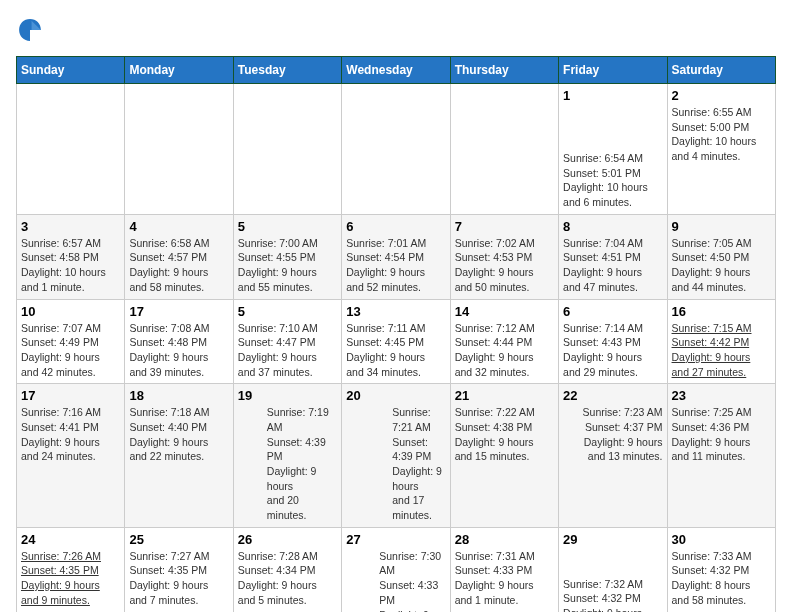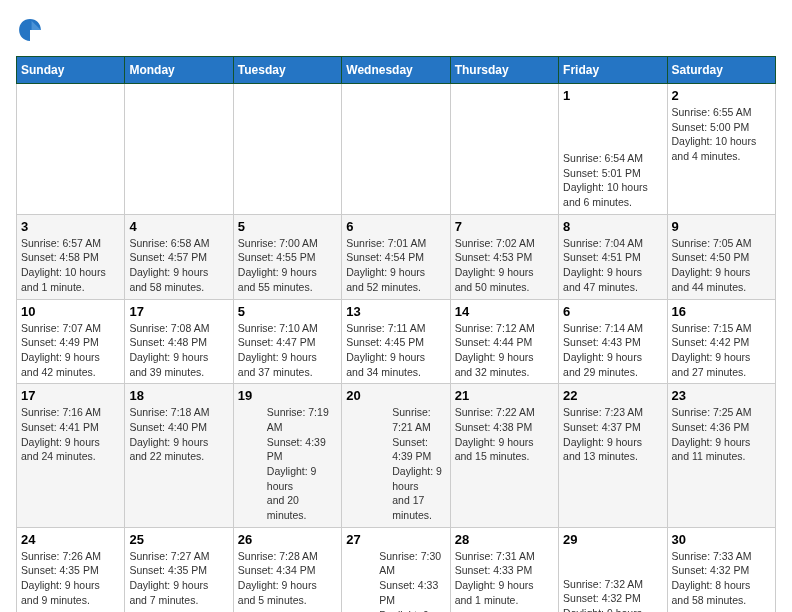--- a/index.html
+++ b/index.html
@@ -227,21 +227,21 @@
         </td>
         <td>
           <span class="day-num">6</span>
           <div class="day-info" style="white-space: pre-line;">Sunrise: 7:14 AM
 Sunset: 4:43 PM
 Daylight: 9 hours
 and 29 minutes.</div>
         </td>
         <td>
           <span class="day-num">16</span>
-          <div class="day-info" style="white-space: pre-line;">Sunrise: 7:15 AM
+          <div class="day-info" style="white-space: pre-line; text-decoration: underline;">Sunrise: 7:15 AM
 Sunset: 4:42 PM
 Daylight: 9 hours
 and 27 minutes.</div>
         </td>
       </tr>
       <tr>
         <td>
           <span class="day-num">17</span>
           <div class="day-info" style="white-space: pre-line;">Sunrise: 7:16 AM
 Sunset: 4:41 PM
@@ -271,37 +271,37 @@
         </td>
         <td>
           <span class="day-num">21</span>
           <div class="day-info" style="white-space: pre-line;">Sunrise: 7:22 AM
 Sunset: 4:38 PM
 Daylight: 9 hours
 and 15 minutes.</div>
         </td>
         <td>
           <span class="day-num">22</span>
-          <div class="day-info" style="white-space: pre-line;">Sunrise: 7:23 AM
+          <div class="day-info" style="white-space: pre-line; text-align: right;">Sunrise: 7:23 AM
 Sunset: 4:37 PM
 Daylight: 9 hours
 and 13 minutes.</div>
         </td>
         <td>
           <span class="day-num">23</span>
           <div class="day-info" style="white-space: pre-line;">Sunrise: 7:25 AM
 Sunset: 4:36 PM
 Daylight: 9 hours
 and 11 minutes.</div>
         </td>
       </tr>
       <tr>
         <td>
           <span class="day-num">24</span>
-          <div class="day-info" style="white-space: pre-line;">Sunrise: 7:26 AM
+          <div class="day-info" style="white-space: pre-line; text-decoration: underline;">Sunrise: 7:26 AM
 Sunset: 4:35 PM
 Daylight: 9 hours
 and 9 minutes.</div>
         </td>
         <td>
           <span class="day-num">25</span>
           <div class="day-info" style="white-space: pre-line;">Sunrise: 7:27 AM
 Sunset: 4:35 PM
 Daylight: 9 hours
 and 7 minutes.</div>

